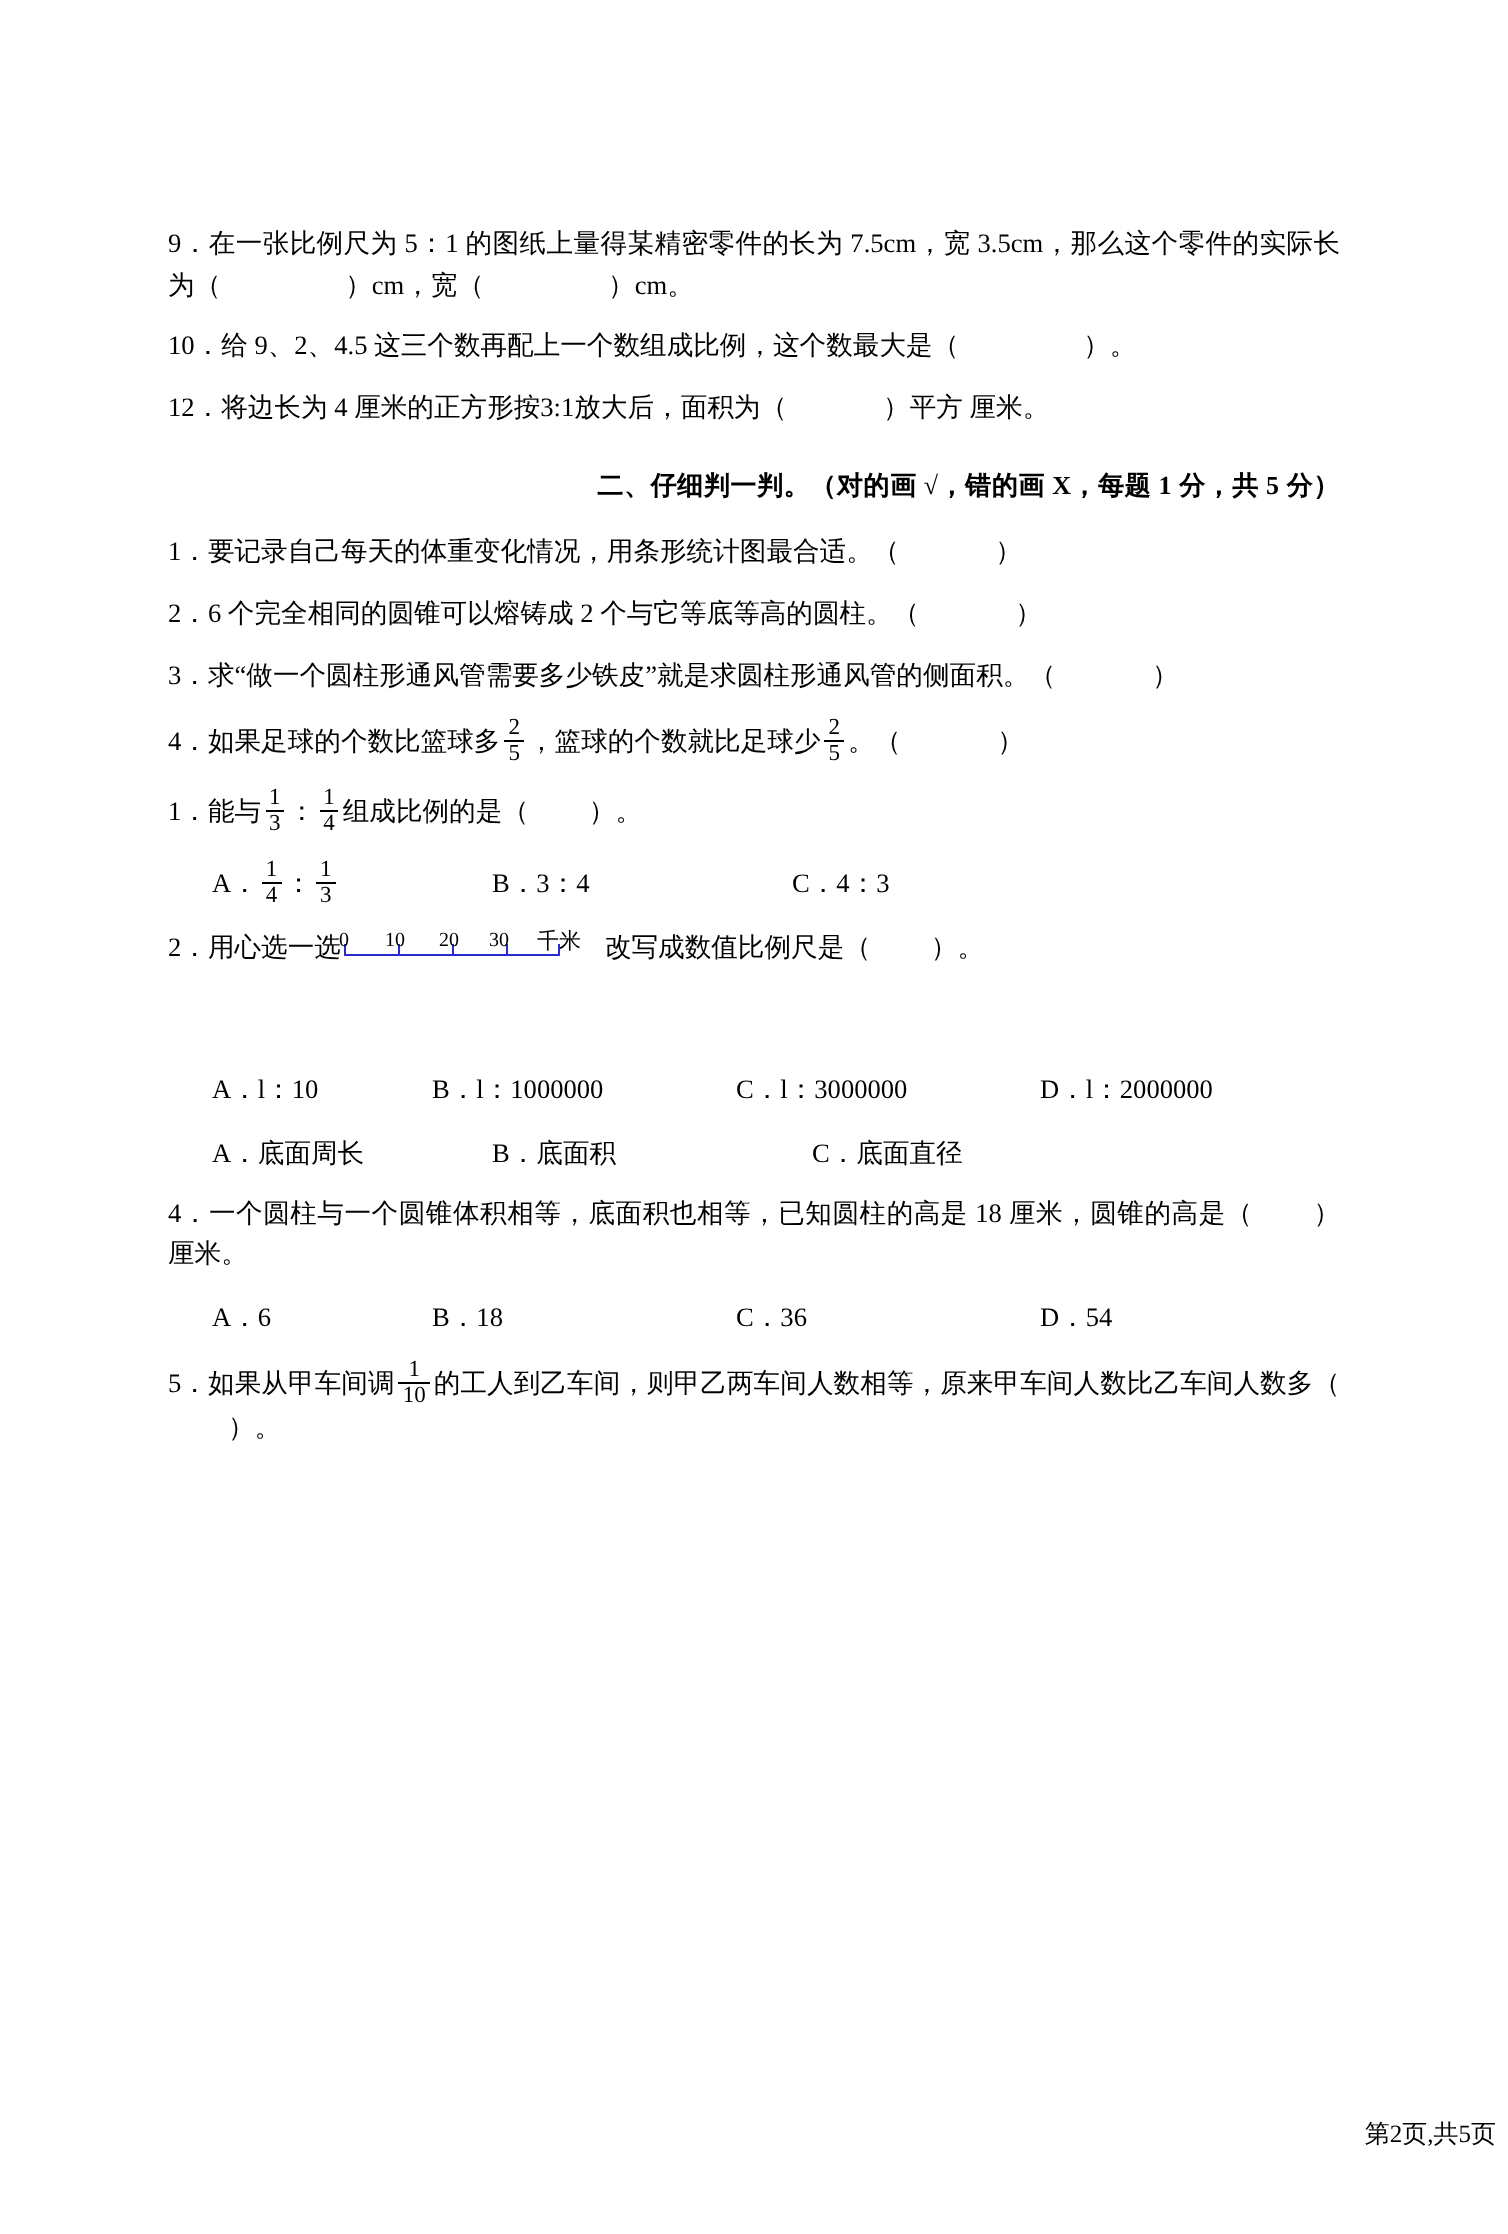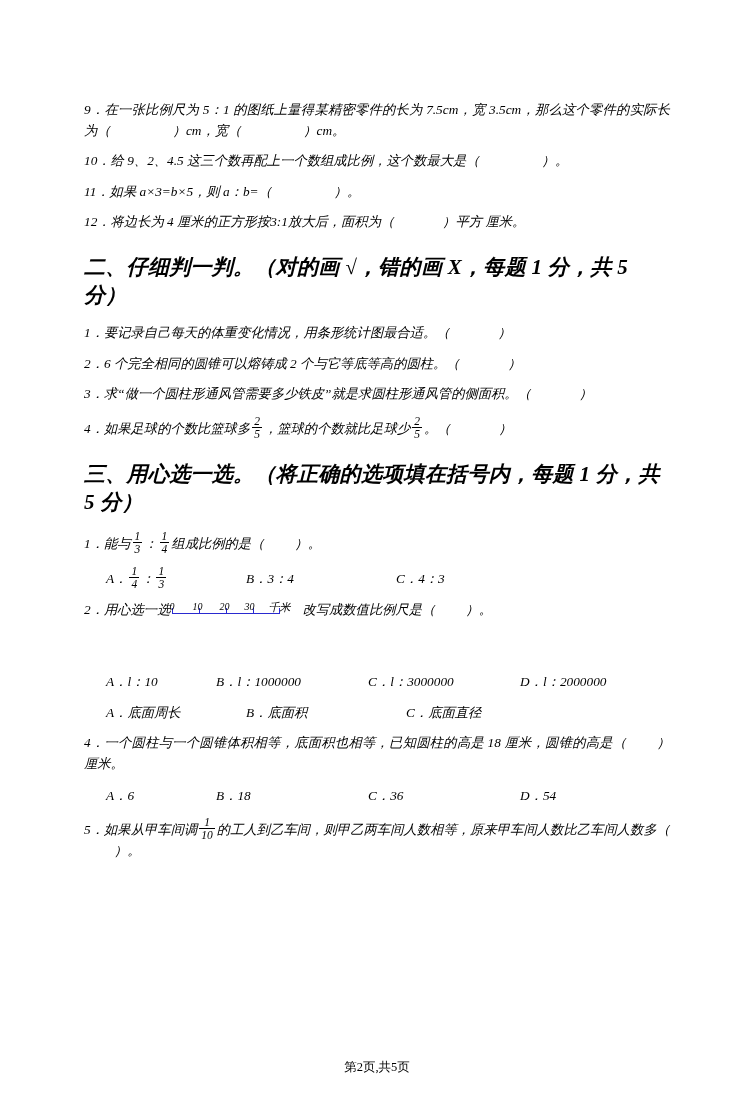--- a/index.html
+++ b/index.html
@@ -18,36 +18,36 @@
   .page {
     position: absolute;
     left: 0; top: 0;
     width: 754px;
     height: 1117px;
     padding: 0;
   }
   .content {
     position: absolute;
     left: 84px;
-    top: 100px;
+    top: 112px;
     width: 586px;
-    font-style: italic;
   }
   .q {
     font-size: 13.3px;
     line-height: 1.55;
     margin-bottom: 10px;
     text-align: justify;
   }
   .section-title {
-    font-size: 21px;
+    font-size: 13px;
     font-weight: bold;
     margin-top: 20px;
     margin-bottom: 14px;
     letter-spacing: 0.3px;
+    text-align: right;
   }
   .sp-lg { display: inline-block; width: 62px; }
   .sp-md { display: inline-block; width: 48px; }
   .sp-sm { display: inline-block; width: 30px; }
 
   
   .frac {
     display: inline-block;
     vertical-align: -0.42em;
     text-align: center;
@@ -109,21 +109,21 @@
   .ruler-labels span {
     position: absolute;
     top: 0;
   }
 
   .footer {
     position: absolute;
     left: 0;
     top: 1058px;
     width: 754px;
-    text-align: center;
+    text-align: right;
     font-size: 12.5px;
   }
   .footer .pg {
     display: inline-block;
     padding: 1px 6px;
   }
 </style>
 </head>
 <body>
 
@@ -131,23 +131,20 @@
   <div class="content">
 
     <div class="q">
       <span>9．</span><span>在一张比例尺为 5：1 的图纸上量得某精密零件的长为 7.5cm，宽 3.5cm，那么这个零件的实际长为（</span><span class="sp-lg"></span><span>）cm，宽（</span><span class="sp-lg"></span><span>）cm。</span>
     </div>
 
     <div class="q">
       <span>10．</span><span>给 9、2、4.5 这三个数再配上一个数组成比例，这个数最大是（</span><span class="sp-lg"></span><span>）。</span>
     </div>
 
-    <div class="q">
-      <span>11．</span><span>如果 a×3=b×5，则 a：b=（</span><span class="sp-lg"></span><span>）。</span>
-    </div>
 
     <div class="q">
       <span>12．</span><span>将边长为 4 厘米的正方形按3:1放大后，面积为（</span><span class="sp-md"></span><span>）平方 厘米。</span>
     </div>
 
 
     <div class="section-title">二、仔细判一判。（对的画 √，错的画 X，每题 1 分，共 5 分）</div>
 
     <div class="q">
       <span>1．</span><span>要记录自己每天的体重变化情况，用条形统计图最合适。</span><span>（</span><span class="sp-md"></span><span>）</span>
@@ -159,21 +156,20 @@
 
     <div class="q">
       <span>3．</span><span>求“做一个圆柱形通风管需要多少铁皮”就是求圆柱形通风管的侧面积。</span><span>（</span><span class="sp-md"></span><span>）</span>
     </div>
 
     <div class="q">
       <span>4．</span><span>如果足球的个数比篮球多</span><span class="frac"><span class="n">2</span><span class="d">5</span></span><span>，篮球的个数就比足球少</span><span class="frac"><span class="n">2</span><span class="d">5</span></span><span>。</span><span>（</span><span class="sp-md"></span><span>）</span>
     </div>
 
 
-    <div class="section-title">三、用心选一选。（将正确的选项填在括号内，每题 1 分，共 5 分）</div>
 
     <div class="q">
       <span>1．</span><span>能与</span><span class="frac"><span class="n">1</span><span class="d">3</span></span><span>：</span><span class="frac"><span class="n">1</span><span class="d">4</span></span><span>组成比例的是（</span><span class="sp-sm"></span><span>）。</span>
     </div>
 
     <div class="opts indent">
       <span class="o o1"><span>A．</span><span class="frac"><span class="n">1</span><span class="d">4</span></span><span>：</span><span class="frac"><span class="n">1</span><span class="d">3</span></span></span><span class="o o2">B．3：4</span><span class="o o3">C．4：3</span>
     </div>
 
     <div class="q">

